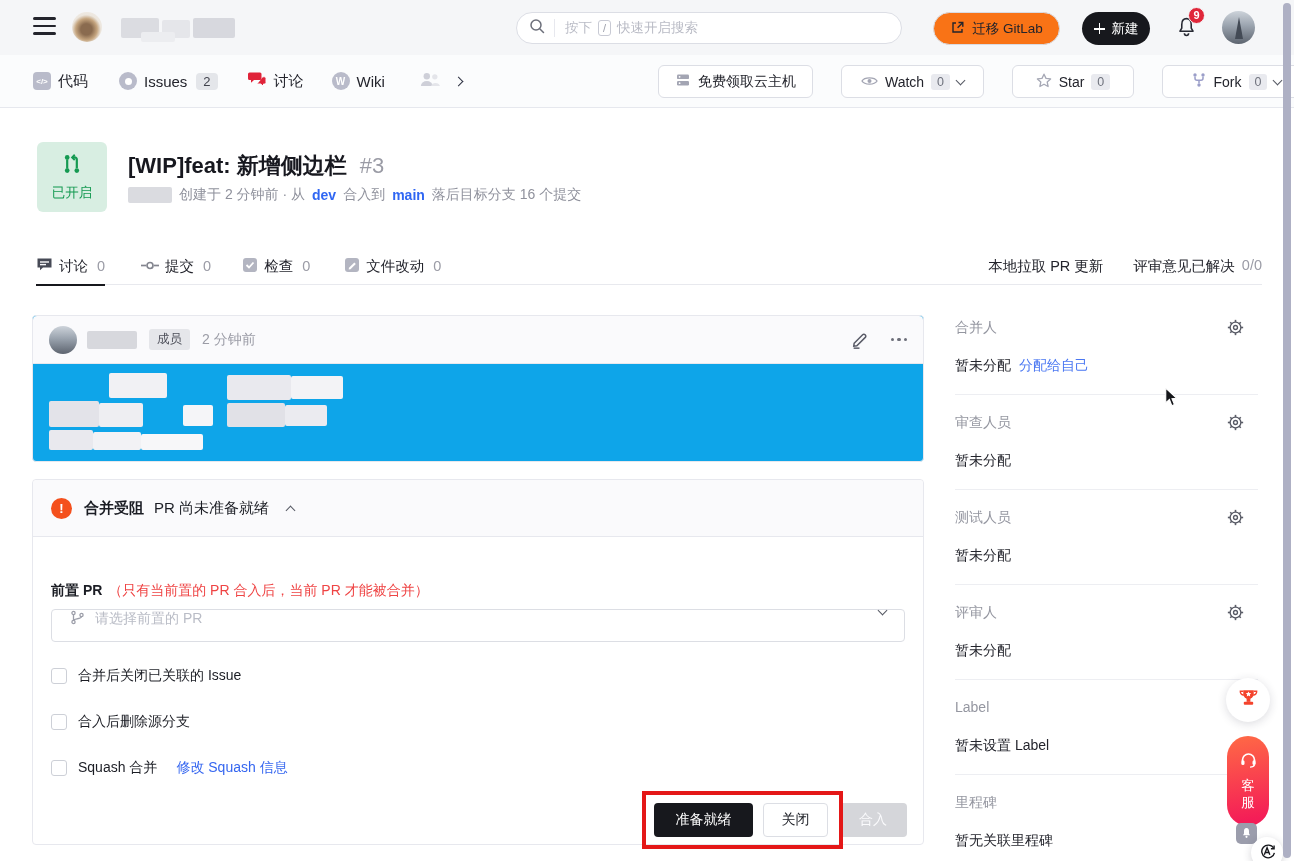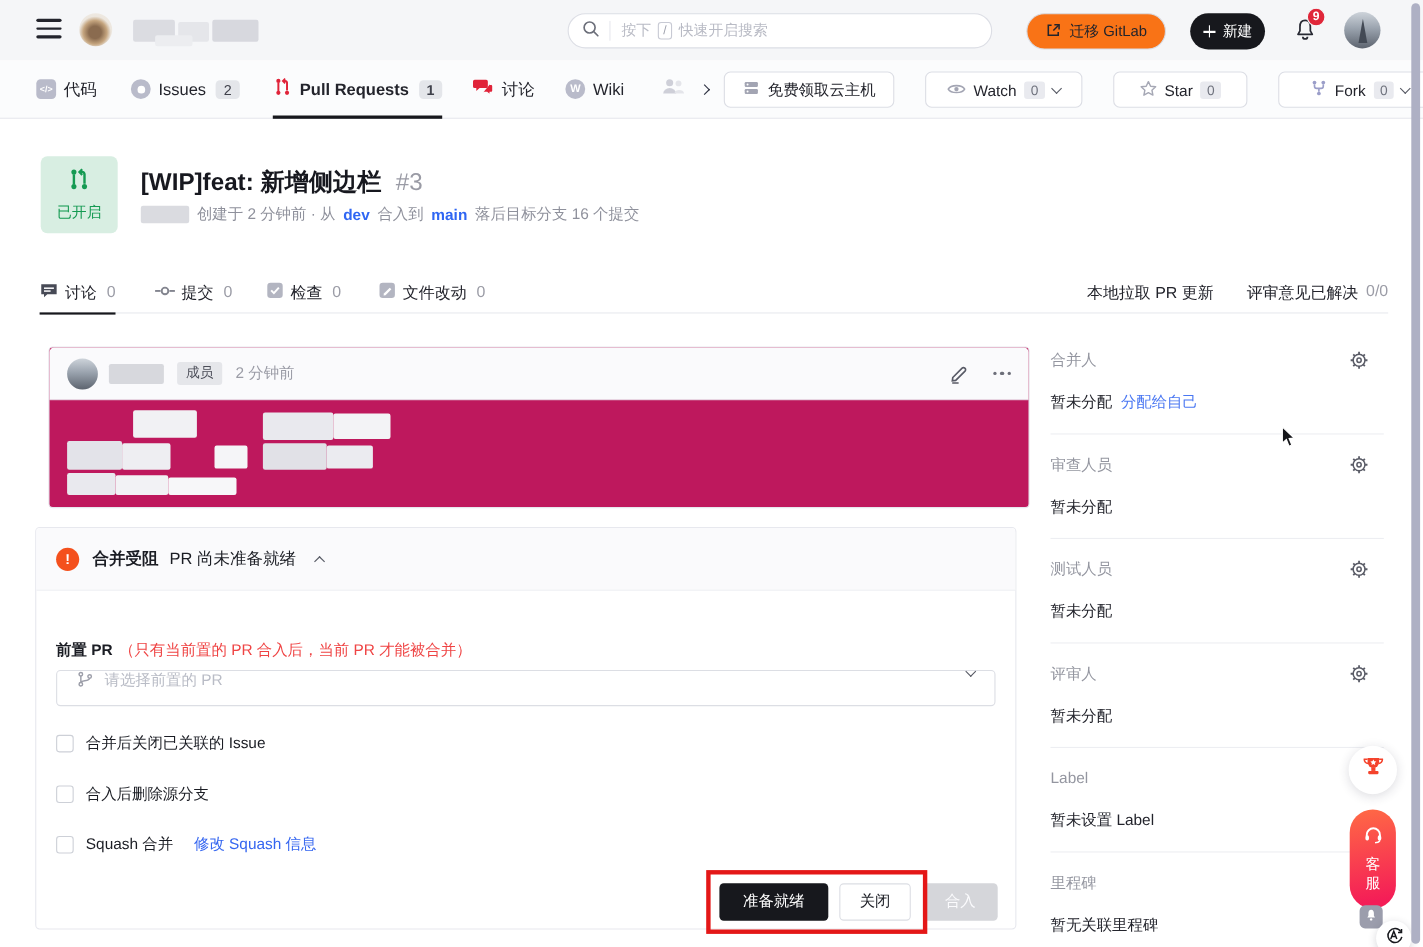--- a/index.html
+++ b/index.html
@@ -83,22 +83,22 @@
               display:flex; align-items:center; }
   .sub-tab { position:relative; height:37px; display:flex; align-items:center; gap:6px; font-size:14.5px; color:#23242c; cursor:pointer; }
   .sub-count { color:#9b9ca6; margin-left:3px; }
   .sub-active::after { content:""; position:absolute; left:0; right:0; bottom:-1px; height:2px; background:#17181d; }
   .mr36{margin-right:36px;} .mr31{margin-right:31px;} .mr34{margin-right:34px;}
   .sub-right { margin-left:auto; display:flex; align-items:center; gap:30px; font-size:14.5px; color:#23242c; }
   .rr-wrap { display:flex; gap:7px; cursor:pointer; }
   .rr-count { color:#9b9ca6; }
 
   
-  .comment-card { position:absolute; left:44px; top:315px; width:892px; height:147px; border:1px solid #e7e8ee;
-                  border-radius:4px; background:#be185d; }
+  .comment-card { position:absolute; left:32px; top:315px; width:892px; height:147px; border:1px solid #e7e8ee;
+                  border-radius:4px; background:#0ea5e9; }
   .cc-header { height:48px; background:#fafafc; border-bottom:1px solid #e7e8ee; border-radius:4px 4px 0 0;
                display:flex; align-items:center; padding:0 16px; }
   .cc-av { width:28px; height:28px; border-radius:50%; overflow:hidden; position:relative;
            background:linear-gradient(180deg,#cdd3da 0%,#9aa3ae 45%,#5d646f 100%); cursor:pointer; }
   .cc-name-blur { width:50px; height:18px; background:#d7d8dd; border-radius:2px; margin-left:10px; }
   .role-badge { margin-left:12px; background:#e5e6ea; border-radius:3px; padding:2px 8px; font-size:12.5px; color:#4c4e59; }
   .cc-time { margin-left:12px; font-size:14px; color:#9b9ca6; }
   .cc-icons { margin-left:auto; display:flex; align-items:center; gap:22px; }
   .icon-btn { cursor:pointer; display:flex; align-items:center; }
   .dots-ic { display:flex; gap:3px; }
@@ -237,34 +237,20 @@
 
   <div class="repo-nav">
     <div class="nav-tab" style="margin-right:31px;">
       <span class="sq-ic">&lt;/&gt;</span>
       <span>代码</span>
     </div>
     <div class="nav-tab" style="margin-right:30px;">
       <span class="circ-ic dot-ic"></span>
       <span>Issues</span>
       <span class="count-badge">2</span>
-    </div>
-    <div class="nav-tab tab-active" style="margin-right:28px;">
-      <span>
-        <svg width="18" height="18" viewBox="0 0 16 16">
-            <circle cx="4.5" cy="3.2" r="1.7" fill="#e02339"></circle>
-            <circle cx="4.5" cy="12.8" r="1.7" fill="#e02339"></circle>
-            <line x1="4.5" y1="4.6" x2="4.5" y2="11.4" stroke="#e02339" stroke-width="1.6"></line>
-            <circle cx="11.5" cy="12.8" r="1.7" fill="#e02339"></circle>
-            <path d="M8.6 3.2 H10 a1.5 1.5 0 0 1 1.5 1.5 V11" fill="none" stroke="#e02339" stroke-width="1.6"></path>
-            <path d="M10 1.3 L8.1 3.2 L10 5.1" fill="none" stroke="#e02339" stroke-width="1.4"></path>
-          </svg>
-      </span>
-      <span>Pull Requests</span>
-      <span class="count-badge">1</span>
     </div>
     <div class="nav-tab" style="margin-right:28px;">
       <span>
         <svg width="19" height="17" viewBox="0 0 19 17">
             <path d="M1.5 1.5 h10.5 a1.5 1.5 0 0 1 1.5 1.5 v4.6 a1.5 1.5 0 0 1 -1.5 1.5 h-6 l-3 2.6 v-2.6 h-1.5 a1.5 1.5 0 0 1 -1.5 -1.5 V3 a1.5 1.5 0 0 1 1.5 -1.5 Z" fill="#e02339"></path>
             <path d="M15.2 5.8 h1.3 a1.5 1.5 0 0 1 1.5 1.5 v4.2 a1.5 1.5 0 0 1 -1.5 1.5 h-1 v2.4 l-2.8 -2.4 h-3.4" fill="#e02339" stroke="#fbfcfd" stroke-width="1"></path>
           </svg>
       </span>
       <span>讨论</span>
     </div>

